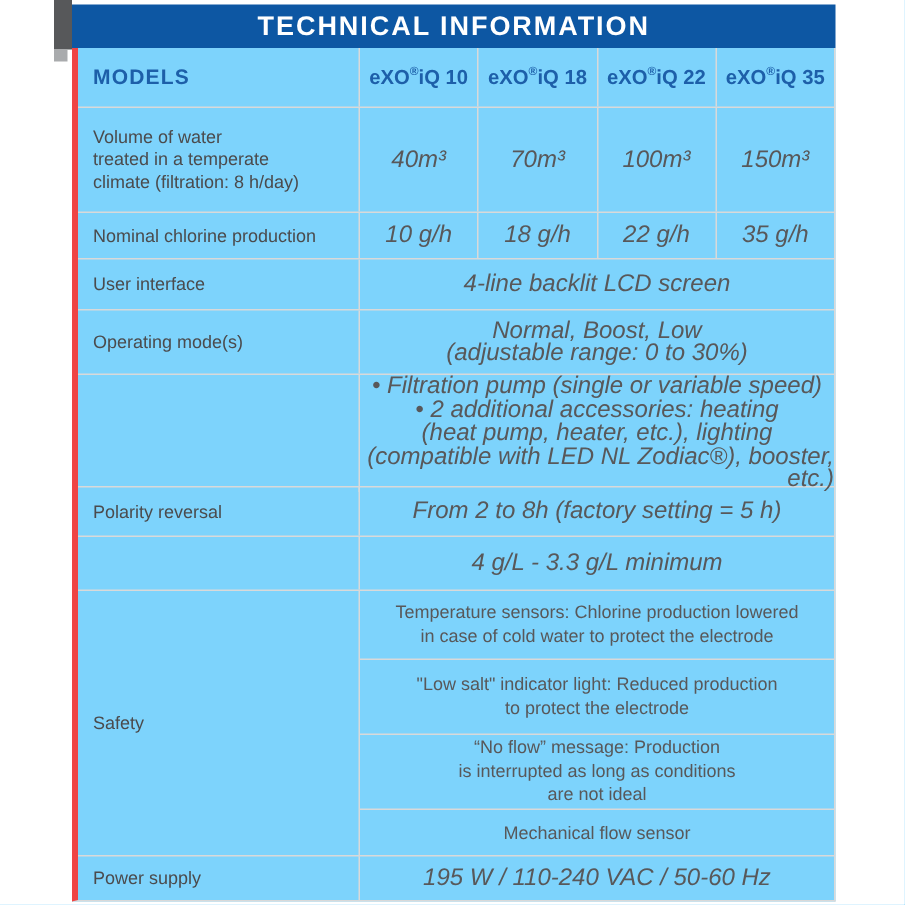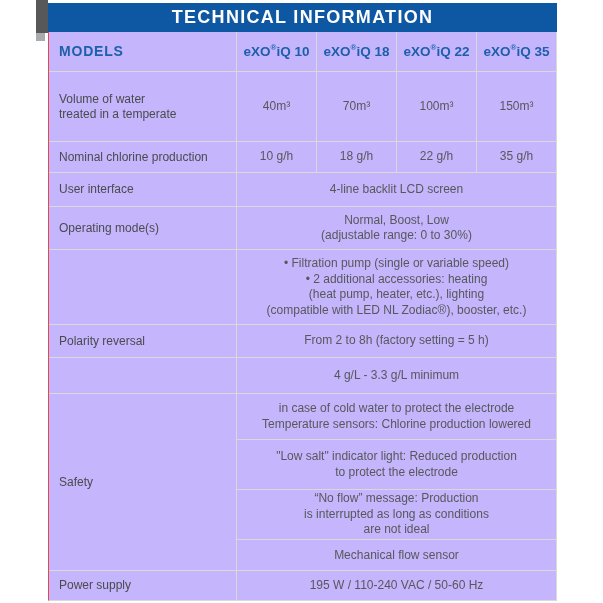--- a/index.html
+++ b/index.html
@@ -10,33 +10,33 @@
   }
   .edge-dark { position: absolute; left: 36px; top: 0; width: 12px; height: 33px; background: #57585a; }
   .edge-light { position: absolute; left: 36px; top: 33px; width: 9px; height: 8px; background: #a9abad; }
   .sheet { position: absolute; left: 48px; top: 3px; width: 509px; }
   .title-bar {
     height: 29px; background: #0d57a3; color: #ffffff;
     display: flex; align-items: center; justify-content: center;
     font-weight: bold; font-size: 18px; letter-spacing: 1.3px;
   }
   .tbl {
-    border-left: 1px solid #ef4444; border-right: 1px solid #d9d9d9;
-    border-bottom: 1px solid #d9d9d9; background: #c4b5fd;
+    border-left: 4px solid #ef4444; border-right: 1px solid #d9d9d9;
+    border-bottom: 1px solid #d9d9d9; background: #7dd3fc;
   }
   .row {
     display: grid; grid-template-columns: 187px repeat(4, 1fr);
     border-bottom: 1px solid #d9d9d9;
   }
   .row:last-child { border-bottom: none; }
   .cell { display: flex; flex-direction: column; justify-content: center; }
   .lbl { padding-left: 10px; padding-right: 6px; color: #4b4b4d; font-size: 12px; line-height: 15px; }
   .val {
     align-items: center; text-align: right; color: #58585a;
-    font-size: 12px; line-height: 15.5px; border-left: 1px solid #d9d9d9;
+    font-size: 16px; line-height: 15.5px; border-left: 1px solid #d9d9d9; font-style: italic;
   }
   .span4 { grid-column: 2 / span 4; }
   .models-lbl { color: #1d5fa9; font-weight: bold; font-size: 14px; letter-spacing: 0.8px; }
   .model-h {
     color: #1d5fa9; font-weight: bold; font-size: 13.5px;
     border-left: 1px solid #d9d9d9;
     display: flex; flex-direction: row; align-items: center; justify-content: center;
   }
   .sup { font-size: 8px; position: relative; top: -4px; font-weight: bold; }
   .safety-items { grid-column: 2 / span 4; border-left: 1px solid #d9d9d9; display: flex; flex-direction: column; }
@@ -89,20 +89,21 @@
           <span>eXO</span>
             <span class="sup">®</span>
             <span>iQ 35</span>
         </div>
       </div>
 
       <div class="row h-volume">
         <div class="cell lbl">
           <div>Volume of water</div>
           <div>treated in a temperate</div>
+          <div>climate (filtration: 8 h/day)</div>
         </div>
         <div class="cell val">40m³</div>
         <div class="cell val">70m³</div>
         <div class="cell val">100m³</div>
         <div class="cell val">150m³</div>
       </div>
 
       <div class="row h-chlorine">
         <div class="cell lbl">Nominal chlorine production</div>
         <div class="cell val">10 g/h</div>
@@ -139,22 +140,22 @@
       </div>
 
       <div class="row h-salt">
         <div class="cell val span4">4 g/L - 3.3 g/L minimum</div>
       </div>
 
       <div class="row h-safety">
         <div class="cell lbl">Safety</div>
         <div class="safety-items">
           <div class="safety-item hi-1">
+            <div>Temperature sensors: Chlorine production lowered</div>
             <div>in case of cold water to protect the electrode</div>
-            <div>Temperature sensors: Chlorine production lowered</div>
           </div>
           <div class="safety-item hi-2">
             <div>"Low salt" indicator light: Reduced production</div>
             <div>to protect the electrode</div>
           </div>
           <div class="safety-item hi-3">
             <div>“No flow” message: Production</div>
             <div>is interrupted as long as conditions</div>
             <div>are not ideal</div>
           </div>

